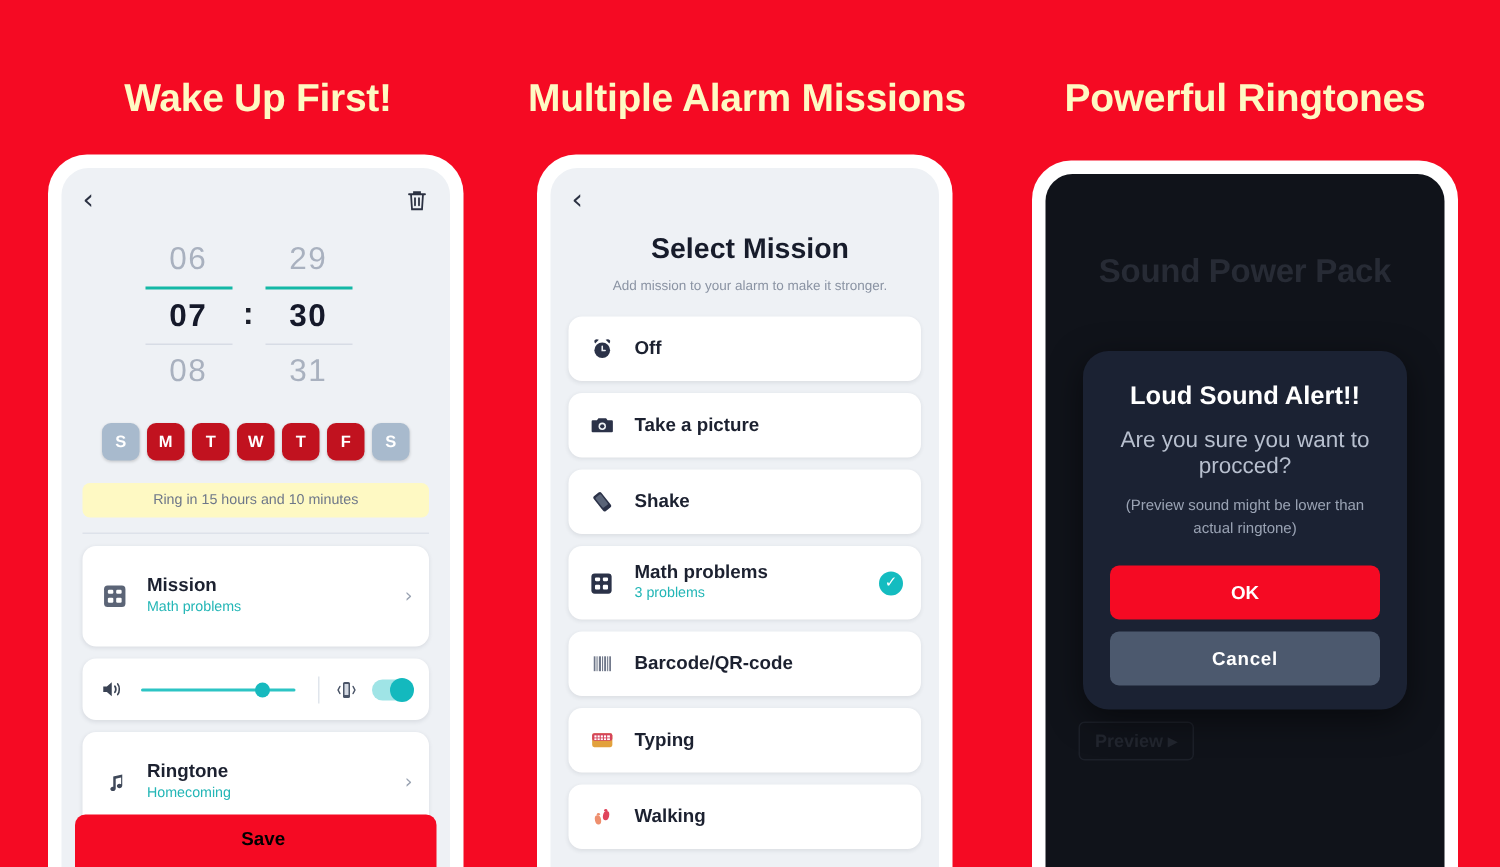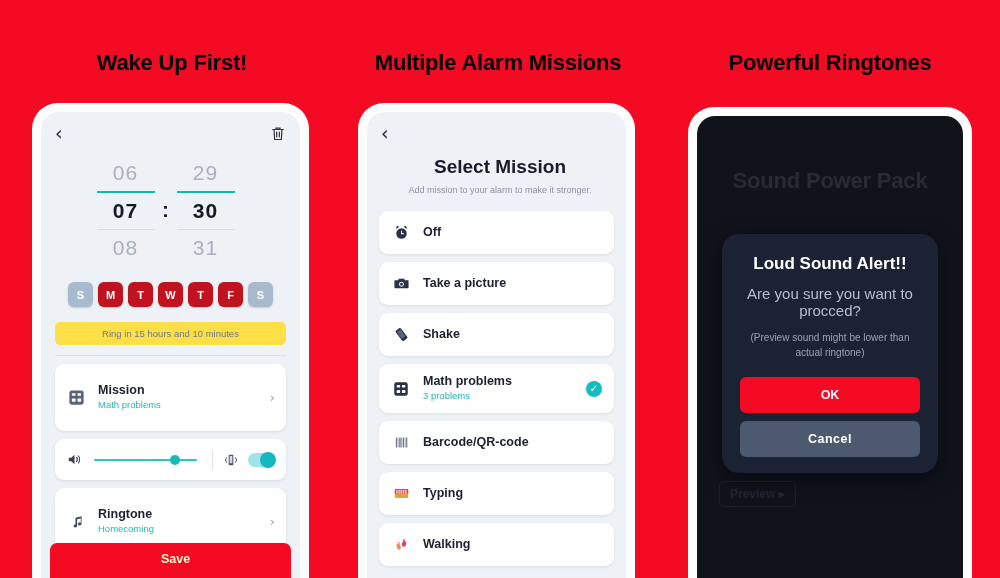--- a/index.html
+++ b/index.html
@@ -8,23 +8,23 @@
     overflow: hidden;
     background: #F50A23;
     font-family: "Liberation Sans", sans-serif;
   }
   .stage { position: relative; width: 1000px; height: 578px; background: #F50A23; }
 
   
   .panel-title {
     position: absolute;
     text-align: center;
-    color: #000000;
+    color: #fef9c3;
     font-weight: bold;
-    font-size: 22px;
+    font-size: 26px;
     letter-spacing: -0.2px;
     white-space: nowrap;
   }
   #title-1 { left: 22px;  top: 50px; width: 300px; }
   #title-2 { left: 348px; top: 50px; width: 300px; }
   #title-3 { left: 680px; top: 50px; width: 300px; }
 
   
   .phone {
     position: absolute;
@@ -86,21 +86,21 @@
     display: flex; align-items: center; justify-content: center;
     font-size: 11px; font-weight: bold; color: #FFFFFF;
     box-shadow: 0 1px 2px rgba(0,0,0,.16);
     cursor: pointer;
   }
   .day.on  { background: #C1121F; }
   .day.off { background: #A8BACD; }
 
   .ring-banner {
     margin: 11px 14px 0 14px;
-    background: #fde047;
+    background: #fef9c3;
     border-radius: 5px;
     text-align: center;
     font-size: 9.5px; color: #6E7789;
     padding: 6px 0;
   }
   .divider { margin: 10px 14px 0 14px; height: 1px; background: #DDE2EA; }
 
   .card {
     margin: 8px 14px 0 14px;
     background: #FFFFFF;
@@ -129,21 +129,21 @@
   .vsep { width: 1px; height: 18px; background: #E0E5EC; margin: 0 9px; }
   .vib-icon { width: 17px; flex: 0 0 17px; margin-right: 9px;
               display:flex; align-items:center; justify-content:center; }
   .toggle { width: 27px; height: 14px; border-radius: 8px; background: #9FE4E6;
             position: relative; flex: 0 0 27px; cursor: pointer; }
   .toggle .knob { position: absolute; right: -1px; top: -1px;
                   width: 16px; height: 16px; border-radius: 50%; background: #13B9BE; }
 
   .save-btn {
     position: absolute; left: 9px; right: 9px; bottom: 0;
-    background: #F50A23; color: #fef9c3;
+    background: #F50A23; color: #000000;
     text-align: center; font-weight: bold; font-size: 12.5px;
     padding: 9px 0 12px 10px;
     border-radius: 7px 7px 0 0;
     cursor: pointer;
   }
 
   
   .p2-topbar { padding: 12px 14px 0 14px; }
   .p2-head { text-align: center; padding: 12px 3px 0 10px; }
   .p2-title { font-size: 19px; font-weight: bold; color: #171C2B; }

